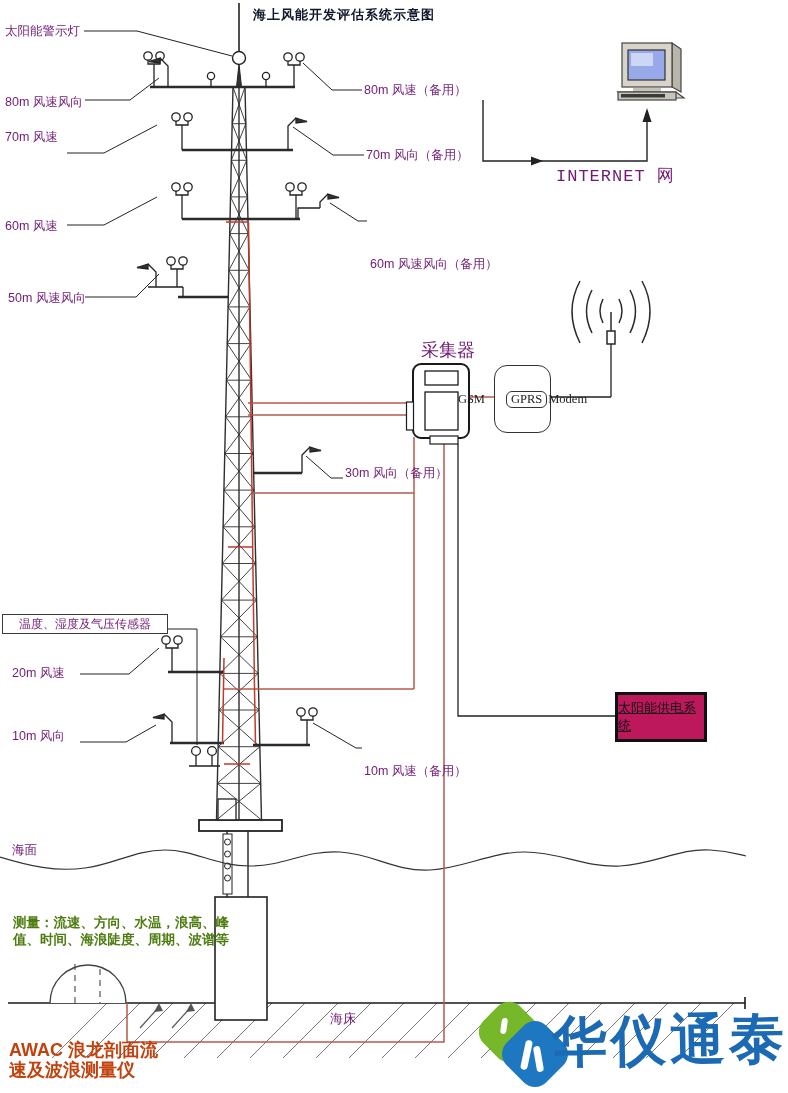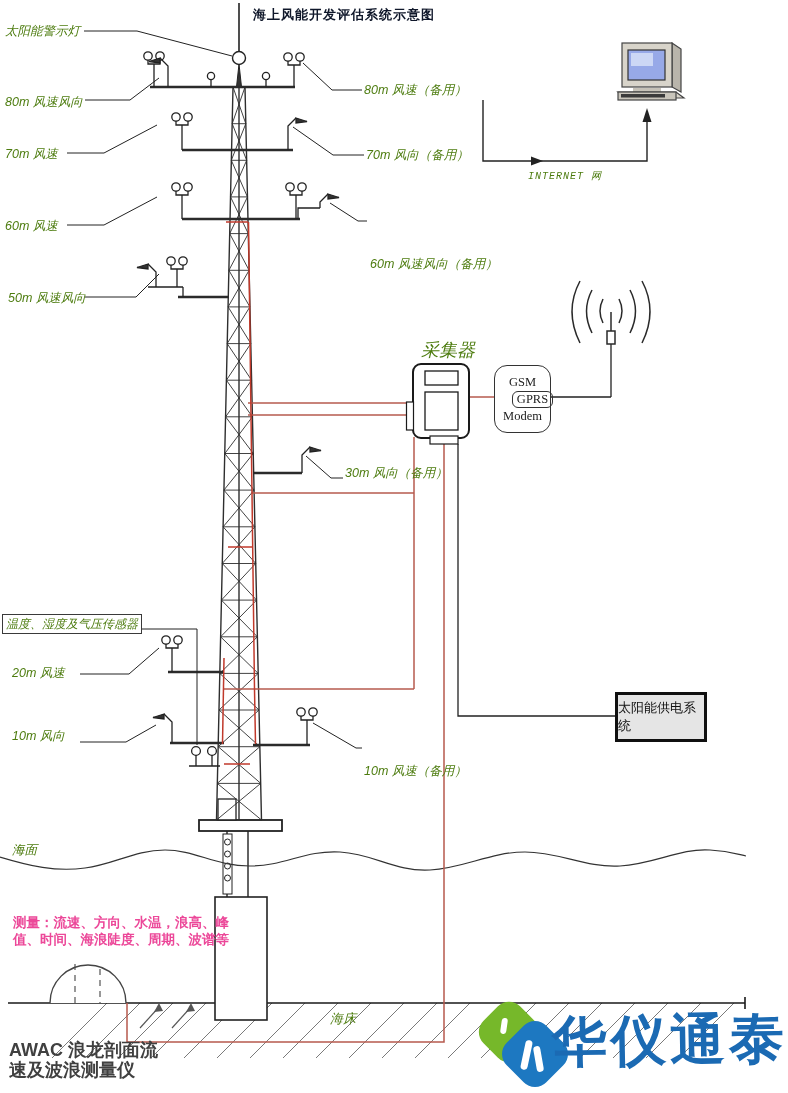--- a/index.html
+++ b/index.html
@@ -1,30 +1,30 @@
 <!DOCTYPE html>
 <html><head>
 <meta charset="utf-8">
 <style>
   html,body{margin:0;padding:0;background:#fff;}
   #stage{position:relative;width:788px;height:1093px;background:#ffffff;overflow:hidden;
          font-family:"Liberation Sans","DejaVu Sans",sans-serif;color:#111;}
   #linework{position:absolute;left:0;top:0;width:788px;height:1093px;}
-  .lbl{position:absolute;white-space:nowrap;font-size:12.5px;color:#4d7c0f;line-height:14px;font-style:italic;}
+  .lbl{position:absolute;white-space:nowrap;font-size:12.5px;color:#701a75;line-height:14px;}
   .title{position:absolute;font-size:13px;font-weight:600;letter-spacing:1px;color:#0f172a;}
-  .boxed{border:1.5px solid #3a3a3a;padding:2px 3px;font-size:12px;background:#fff;}
+  .boxed{border:1.5px solid #3a3a3a;padding:2px 16px;font-size:12px;background:#fff;}
   .solarbox{position:absolute;left:615px;top:692px;width:86px;height:44px;border:3px solid #101010;
-            display:flex;align-items:center;justify-content:center;font-size:13px;background:#e5e5e5;}
+            display:flex;align-items:center;justify-content:center;font-size:13px;background:#be185d;text-decoration:underline;}
   .gsmbox{position:absolute;left:494px;top:365px;width:55px;height:66px;border:1.6px solid #333;
-          border-radius:13px;display:flex;flex-direction:column;align-items:center;justify-content:center;
+          border-radius:13px;display:flex;flex-direction:row;align-items:center;justify-content:center;
           font-family:"Liberation Serif","DejaVu Serif",serif;font-size:12.5px;color:#222;background:#fff;gap:1px;}
   .gsmbox .gprs{border:1.2px solid #333;border-radius:6px;padding:0 4px;margin-left:20px;}
-  .internet{font-family:"Liberation Mono","DejaVu Sans Mono",monospace;font-size:10px;letter-spacing:1px;}
-  .note{position:absolute;left:13px;top:915px;font-size:13.5px;font-weight:700;line-height:16.5px;color:#ec4899;}
-  .awacname{position:absolute;left:9px;top:1040px;font-size:18px;font-weight:600;line-height:20px;color:#404040;}
+  .internet{font-family:"Liberation Mono","DejaVu Sans Mono",monospace;font-size:17px;letter-spacing:1px;margin-left:28px;}
+  .note{position:absolute;left:13px;top:915px;font-size:13.5px;font-weight:700;line-height:16.5px;color:#4d7c0f;}
+  .awacname{position:absolute;left:9px;top:1040px;font-size:18px;font-weight:600;line-height:20px;color:#c2410c;}
   .wm-text{position:absolute;left:552px;top:1004px;font-size:55px;font-weight:bold;letter-spacing:4px;
            color:#1b6ab3;transform:rotate(-1deg);font-family:"DejaVu Sans",sans-serif;z-index:6;}
   .wm-logo{position:absolute;left:477px;top:1000px;width:110px;height:95px;z-index:6;}
   .wm-logo .g{position:absolute;left:6px;top:6px;width:52px;height:52px;border-radius:16px;
               transform:rotate(45deg);background:#76b82a;}
   .wm-logo .b{position:absolute;left:30px;top:26px;width:56px;height:56px;border-radius:16px;
               transform:rotate(45deg);background:#1d78c1;}
   .wm-logo .w1{position:absolute;left:46px;top:40px;width:7px;height:30px;border-radius:4px;background:#fff;transform:rotate(12deg);}
   .wm-logo .w2{position:absolute;left:58px;top:46px;width:7px;height:26px;border-radius:4px;background:#fff;transform:rotate(-10deg);}
   .wm-logo .w3{position:absolute;left:24px;top:18px;width:6px;height:16px;border-radius:3px;background:#fff;transform:rotate(8deg);}
@@ -228,21 +228,21 @@
     <polygon points="154,1012 163,1011 159,1003" stroke="none"></polygon>
     <path d="M172,1028 L191,1007" fill="none"></path>
     <polygon points="186,1012 195,1011 191,1003" stroke="none"></polygon>
   </g>
 </svg>
 
   <div class="title" style="left:253px;top:6px;">海上风能开发评估系统示意图</div>
 
   <div class="lbl" style="left:5px;top:24px;">太阳能警示灯</div>
   <div class="lbl" style="left:5px;top:95px;">80m 风速风向</div>
-  <div class="lbl" style="left:5px;top:147px;">70m 风速</div>
+  <div class="lbl" style="left:5px;top:130px;">70m 风速</div>
   <div class="lbl" style="left:5px;top:219px;">60m 风速</div>
   <div class="lbl" style="left:8px;top:291px;">50m 风速风向</div>
   <div class="lbl tempbox boxed">温度、湿度及气压传感器</div>
   <div class="lbl" style="left:12px;top:666px;">20m 风速</div>
   <div class="lbl" style="left:12px;top:729px;">10m 风向</div>
   <div class="lbl" style="left:12px;top:843px;">海面</div>
 
   <div class="lbl" style="left:364px;top:83px;">80m 风速（备用）</div>
   <div class="lbl" style="left:366px;top:148px;">70m 风向（备用）</div>
   <div class="lbl" style="left:370px;top:213px;margin-top:44px;">60m 风速风向（备用）</div>

